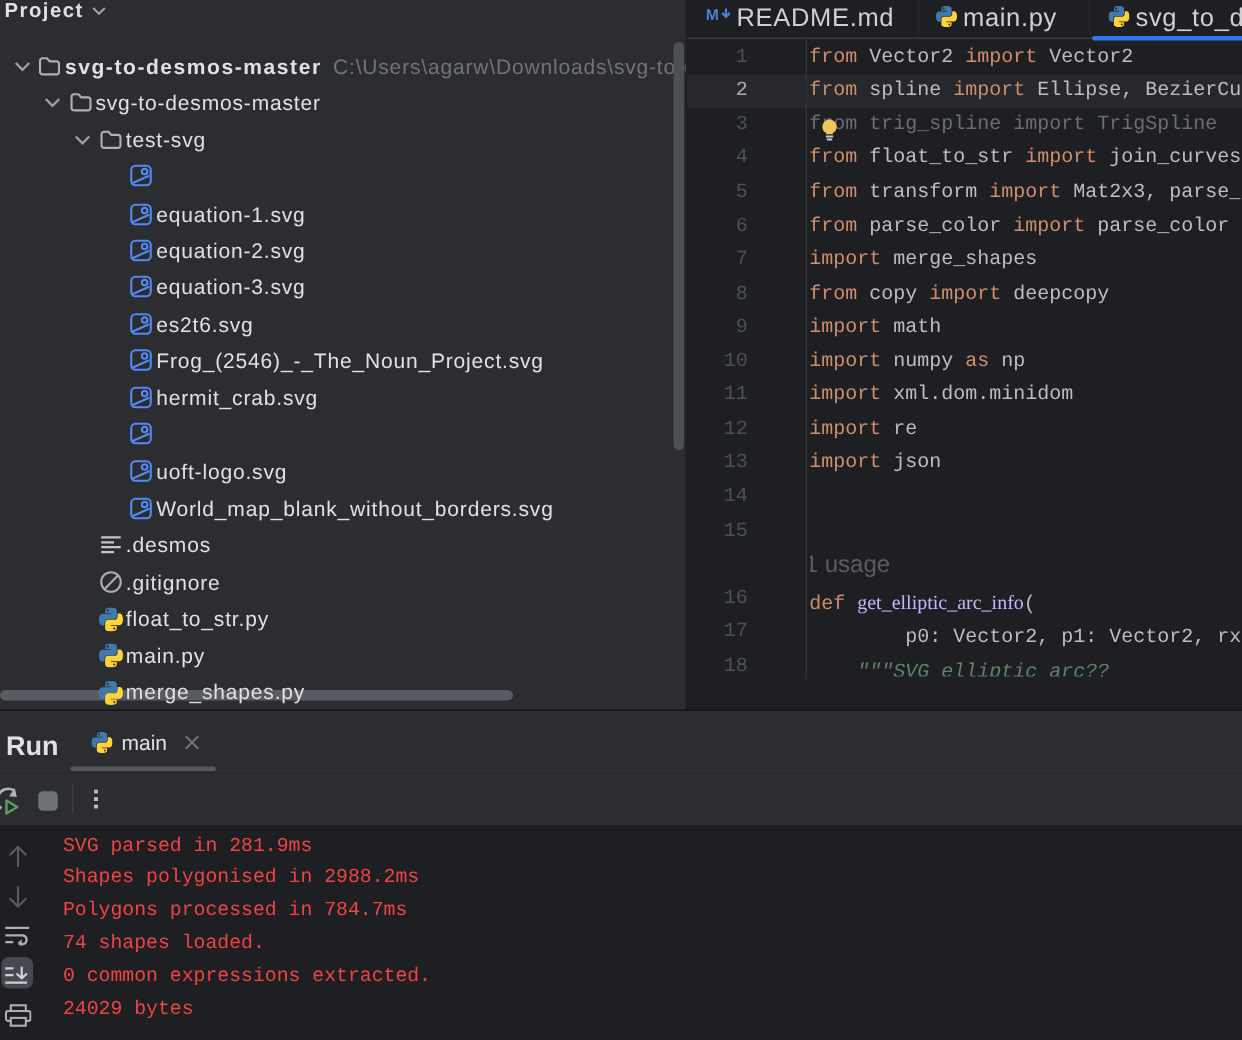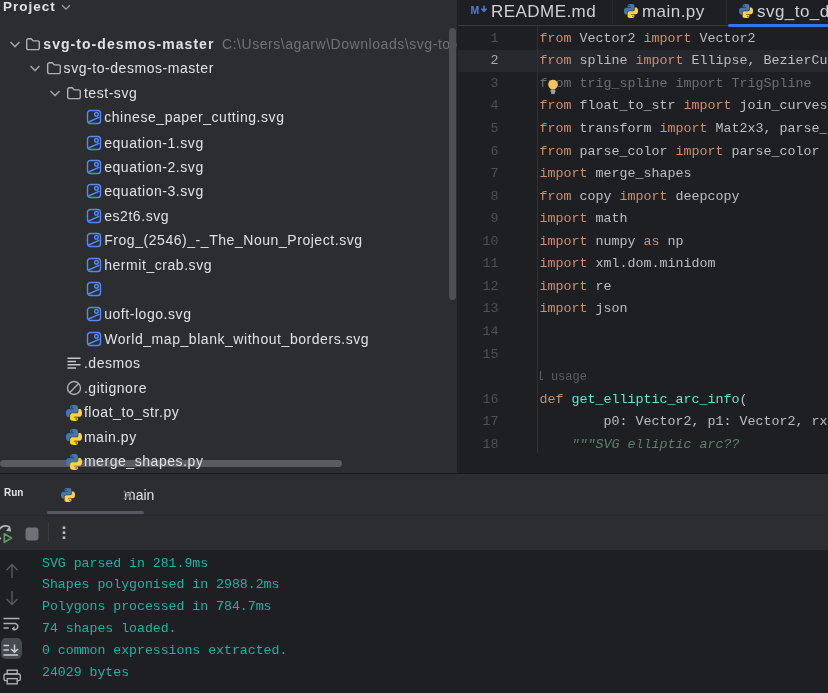--- a/index.html
+++ b/index.html
@@ -19,34 +19,34 @@
 #editor{left:458px;top:0;width:370px;height:473px;background:#1E1F22;overflow:hidden;}
 #tabline{position:absolute;left:0;top:24.5px;width:370px;height:1px;background:#393B40;}
 #tabunderline{position:absolute;left:269.5px;top:23.5px;width:100.5px;height:3px;background:#3574F0;border-radius:2px 0 0 2px;}
 .tabsep{position:absolute;top:0;width:1px;height:24px;background:#26282C;}
 .tabtext{position:absolute;top:0;height:24px;line-height:24px;font-size:17px;color:#CED0D6;white-space:pre;letter-spacing:0.45px;}
 #caretrow{position:absolute;left:0;top:49.9px;width:370px;height:22.56px;background:#26282E;}
 #guttersep{position:absolute;left:79px;top:25.5px;width:1px;height:427px;background:#2F3136;}
 #gutter{position:absolute;left:0;top:27.7px;width:40.5px;height:423.8px;overflow:hidden;font-family:"Liberation Mono",monospace;font-size:13.33px;line-height:22.56px;text-align:right;color:#4B5059;white-space:pre;}
 #code{position:absolute;left:81.5px;top:27.7px;width:287px;height:423.8px;overflow:hidden;font-family:"Liberation Mono",monospace;font-size:13.33px;line-height:22.56px;color:#BCBEC4;white-space:pre;}
 .k{color:#CF8E6D;}
-.fn{color:#5eead4;}
+.fn{color:#c4b5fd;font-family:Liberation Serif, serif;}
 .dim{color:#6A6E75;}
 .doc{color:#5F826B;font-style:italic;}
-.usage{font-family:Liberation Mono, monospace;font-size:12px;color:#5A5D63;position:relative;left:-3px;}
+.usage{font-family:Liberation Sans, sans-serif;font-size:16px;color:#5A5D63;position:relative;left:-3px;}
 .curln{color:#A9ABB2;}
 
 #runpanel{left:0;top:474px;width:828px;height:219px;background:#2B2D30;overflow:hidden;}
 #consolebg{position:absolute;left:0;top:76px;width:828px;height:143px;background:#1E1F22;}
-#runtitle{position:absolute;left:4px;top:13px;font-size:10px;font-weight:bold;color:#DFE1E5;}
-#rtabtext{position:absolute;left:81px;top:13px;font-size:14px;color:#DFE1E5;margin-left:43px;}
+#runtitle{position:absolute;left:4px;top:13px;font-size:18px;font-weight:bold;color:#DFE1E5;}
+#rtabtext{position:absolute;left:81px;top:13px;font-size:14px;color:#DFE1E5;}
 #rtabline{position:absolute;left:47px;top:37px;width:97px;height:3px;background:#55585E;border-radius:1.5px;}
 #hdrline{position:absolute;left:0;top:40.5px;width:828px;height:1px;background:#26282B;}
 #toolsep{position:absolute;left:47.5px;top:48px;width:1px;height:20px;background:#3A3C41;}
-#consoletext{position:absolute;left:42px;top:78.6px;font-family:"Liberation Mono",monospace;font-size:13.2px;line-height:21.82px;color:#14b8a6;white-space:pre;}
+#consoletext{position:absolute;left:42px;top:78.6px;font-family:"Liberation Mono",monospace;font-size:13.2px;line-height:21.82px;color:#ef4444;white-space:pre;}
 #topborder{position:absolute;left:0;top:473px;width:828px;height:1px;background:#17181B;}
 
 #vscroll{position:absolute;left:448.5px;top:28px;width:7px;height:272px;background:#4C4F54;border-radius:3.5px;}
 #hscroll{position:absolute;left:0px;top:459.5px;width:342px;height:7px;background:#585B61;border-radius:3.5px;}
 </style>
 </head>
 <body>
 <svg width="0" height="0" style="position:absolute">
 <defs>
 <g id="pylogo">
@@ -85,21 +85,21 @@
           </svg><svg class="ticon" viewBox="0 0 16 16" style="left:45.6px;top:4.5px">
             <use href="#foldericon"></use>
           </svg><span class="tlabel " style="left:63.6px">svg-to-desmos-master</span></div>
         <div class="trow" style="top:80.34px"><svg class="chev" width="14" height="14" viewBox="0 0 14 14" style="left:48.400000000000006px;top:5.5px">
             <use href="#chevdown"></use>
           </svg><svg class="ticon" viewBox="0 0 16 16" style="left:65.9px;top:4.5px">
             <use href="#foldericon"></use>
           </svg><span class="tlabel " style="left:83.9px">test-svg</span></div>
         <div class="trow" style="top:104.91000000000001px"><svg class="ticon" viewBox="0 0 16 16" style="left:86.2px;top:4.5px">
             <use href="#imgicon"></use>
-          </svg><span class="tlabel " style="left:104.2px">chinese_paper_cutting.svg</span></div>
+          </svg></div>
         <div class="trow" style="top:130px"><svg class="ticon" viewBox="0 0 16 16" style="left:86.2px;top:4.5px">
             <use href="#imgicon"></use>
           </svg><span class="tlabel " style="left:104.2px">equation-1.svg</span></div>
         <div class="trow" style="top:154.04999999999998px"><svg class="ticon" viewBox="0 0 16 16" style="left:86.2px;top:4.5px">
             <use href="#imgicon"></use>
           </svg><span class="tlabel " style="left:104.2px">equation-2.svg</span></div>
         <div class="trow" style="top:178.62px"><svg class="ticon" viewBox="0 0 16 16" style="left:86.2px;top:4.5px">
             <use href="#imgicon"></use>
           </svg><span class="tlabel " style="left:104.2px">equation-3.svg</span></div>
         <div class="trow" style="top:203.19px"><svg class="ticon" viewBox="0 0 16 16" style="left:86.2px;top:4.5px">

